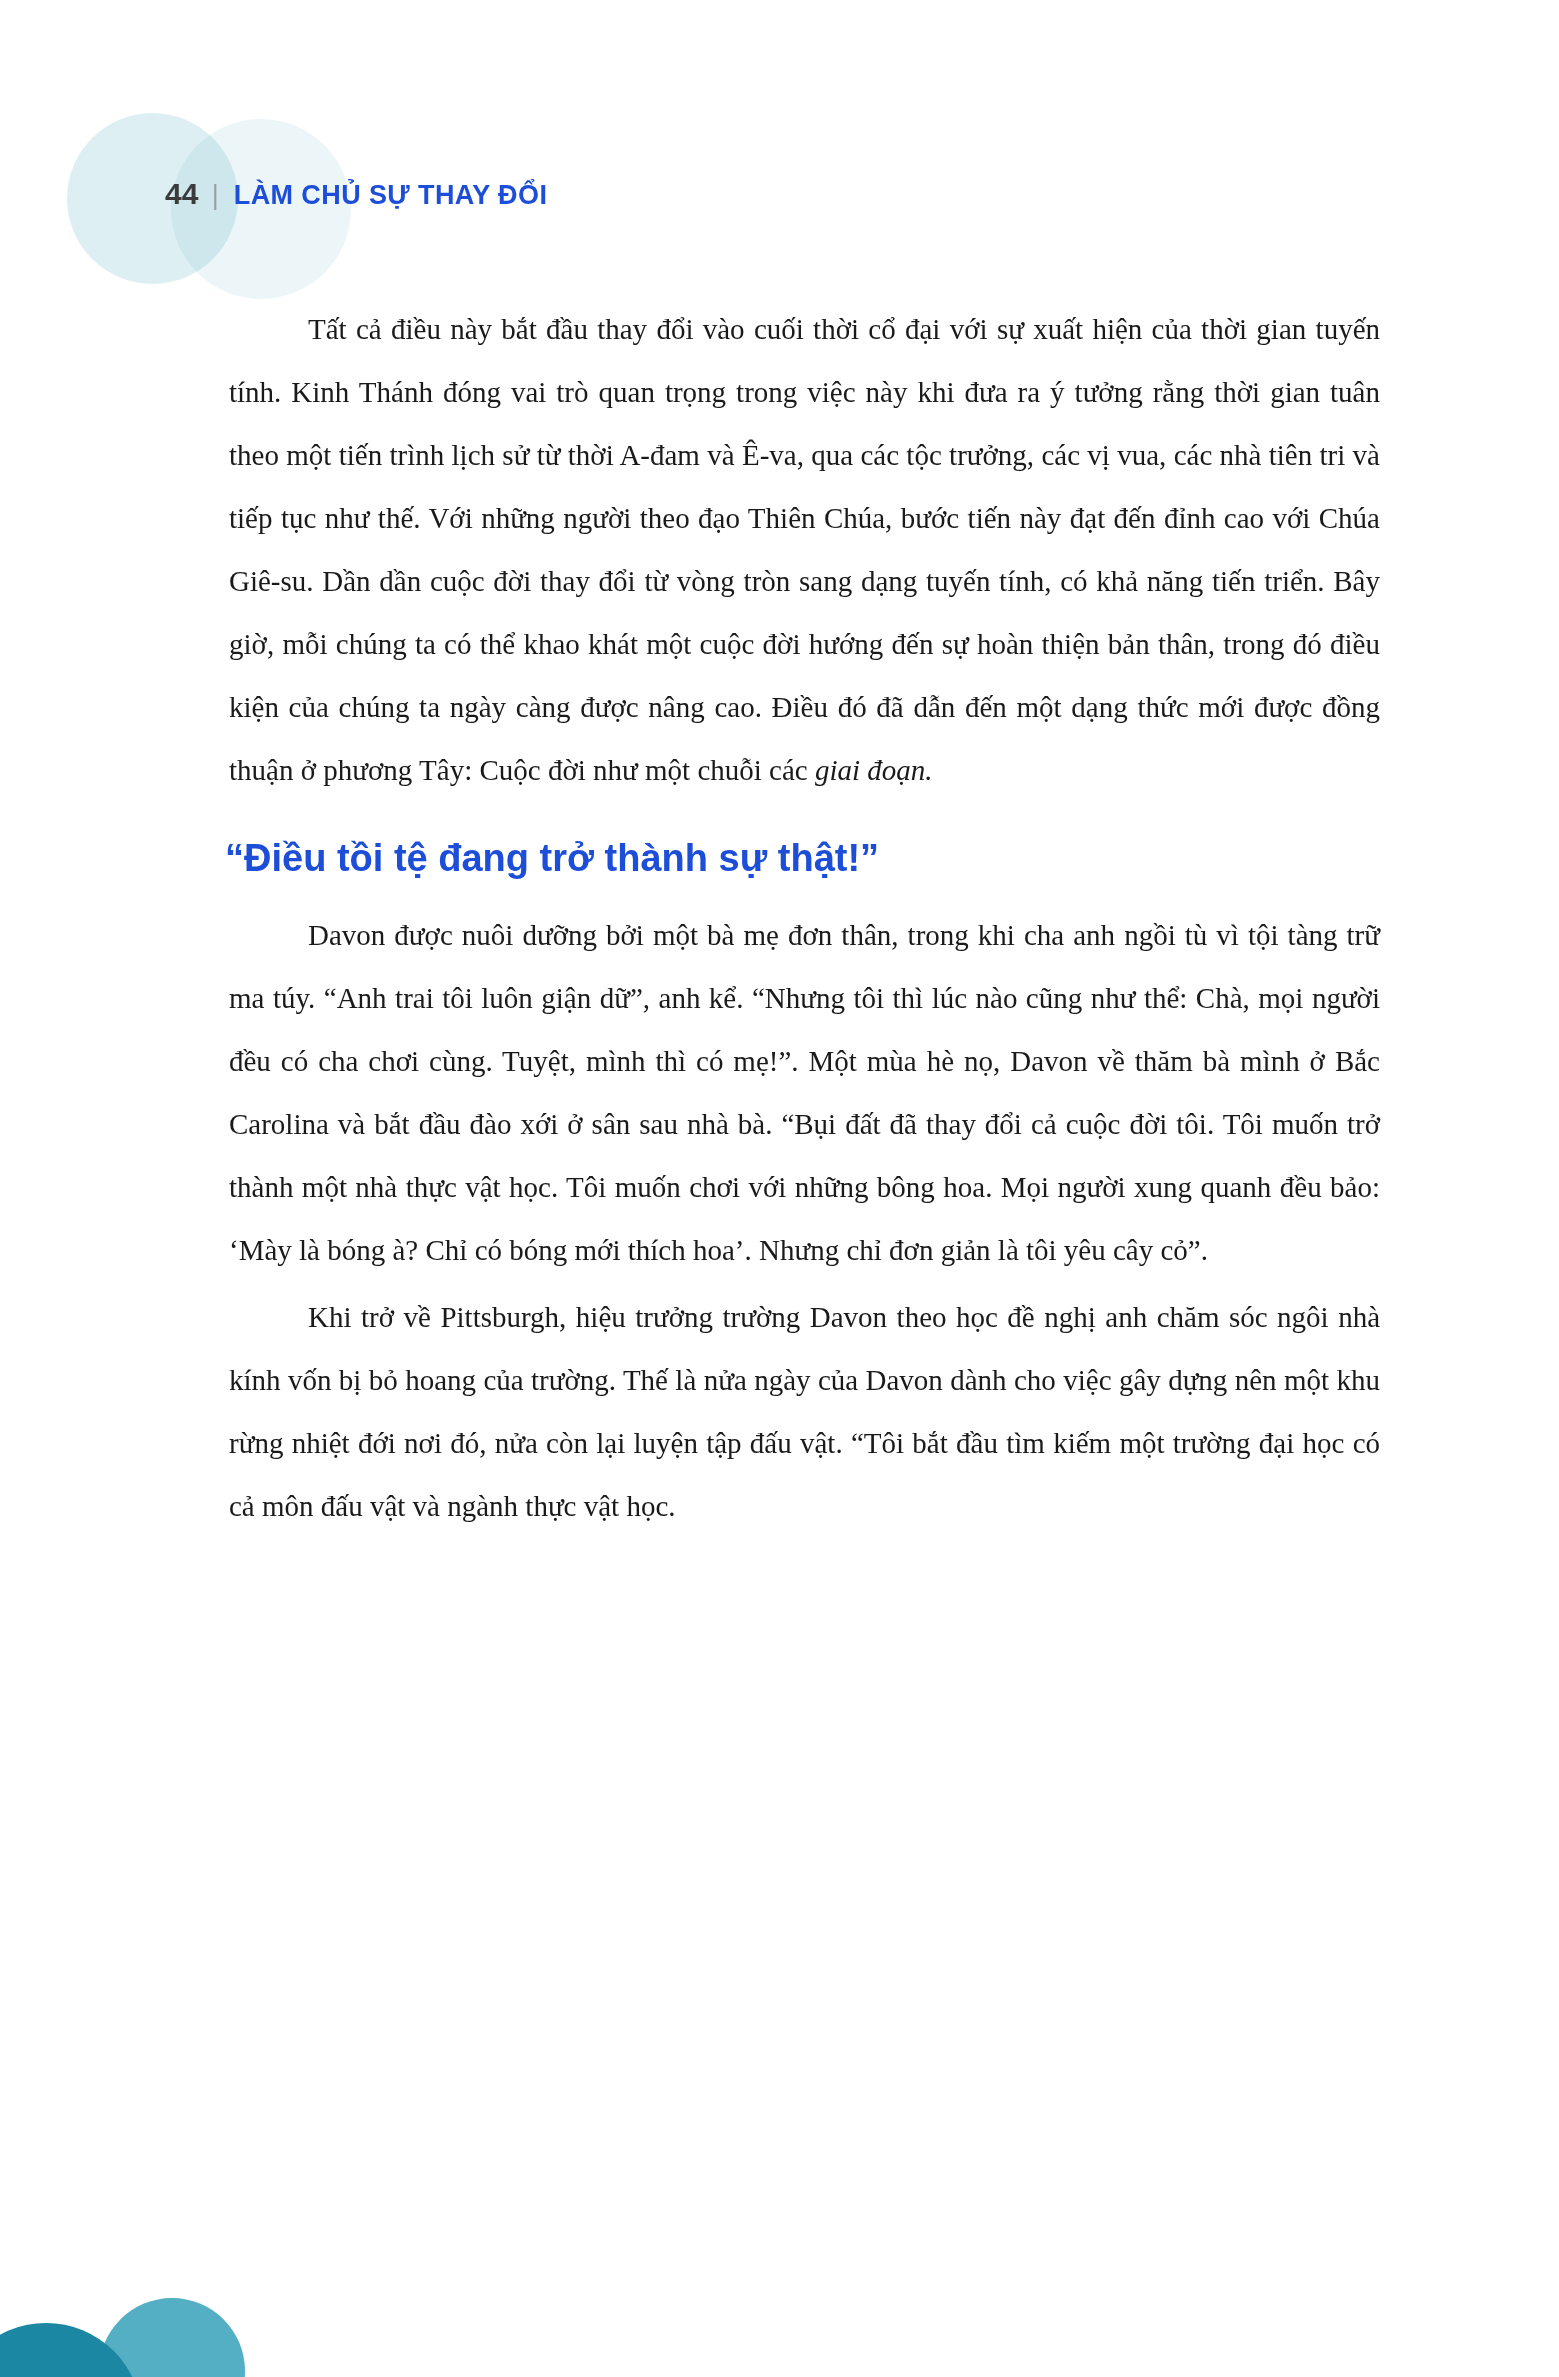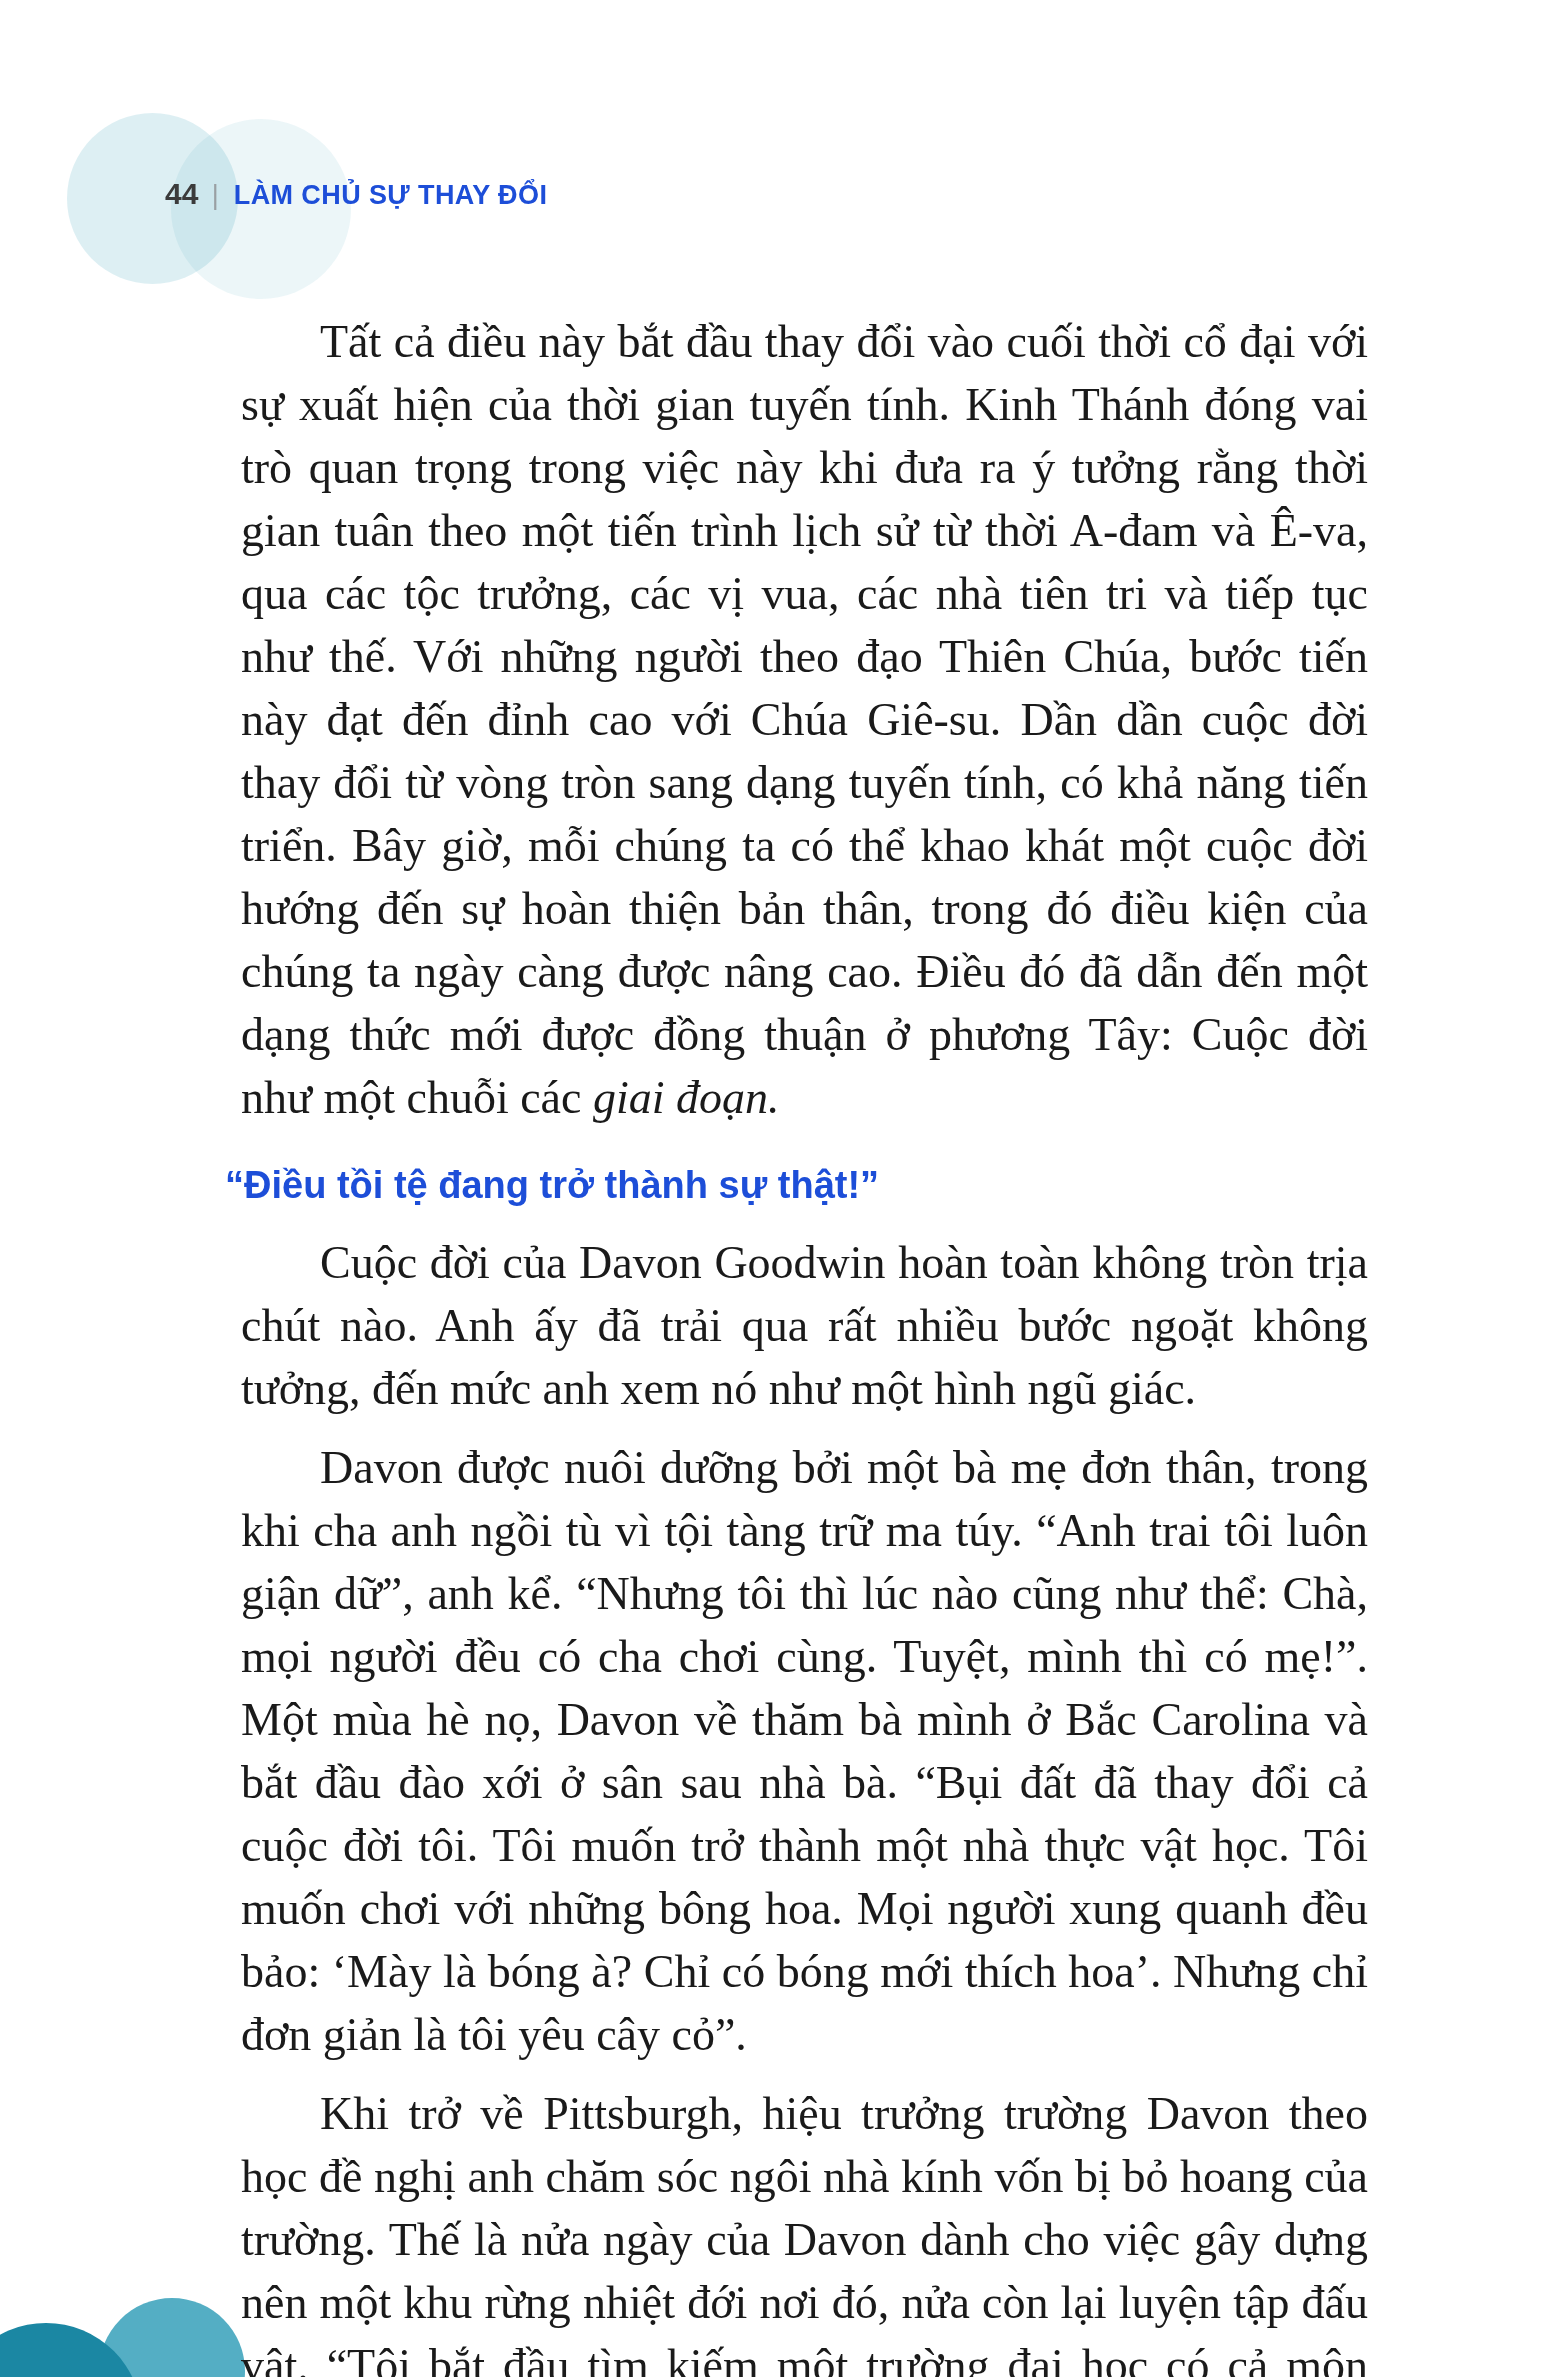--- a/index.html
+++ b/index.html
@@ -73,22 +73,22 @@
 
   
   .text-block {
     position: absolute;
     top: 294px;
     left: 225px;
     width: 1159px;
     z-index: 2;
   }
   .body-para {
-    margin: 16px;
-    font-size: 46px;
+    margin: 4px;
+    font-size: 29px;
     line-height: 63px;
     color: #1a1a1a;
     text-align: justify;
     text-indent: 79px;
   }
   .body-para .italic-tail {
     font-style: italic;
   }
   .section-heading {
     margin: 32px 0 22px 0;
@@ -113,21 +113,20 @@
     <span class="header-sep">|</span>
     <span class="header-title">LÀM CHỦ SỰ THAY ĐỔI</span>
   </div>
 
   <div class="text-block">
 
     <p class="body-para"><span>Tất cả điều này bắt đầu thay đổi vào cuối thời cổ đại với sự xuất hiện của thời gian tuyến tính. Kinh Thánh đóng vai trò quan trọng trong việc này khi đưa ra ý tưởng rằng thời gian tuân theo một tiến trình lịch sử từ thời A-đam và Ê-va, qua các tộc trưởng, các vị vua, các nhà tiên tri và tiếp tục như thế. Với những người theo đạo Thiên Chúa, bước tiến này đạt đến đỉnh cao với Chúa Giê-su. Dần dần cuộc đời thay đổi từ vòng tròn sang dạng tuyến tính, có khả năng tiến triển. Bây giờ, mỗi chúng ta có thể khao khát một cuộc đời hướng đến sự hoàn thiện bản thân, trong đó điều kiện của chúng ta ngày càng được nâng cao. Điều đó đã dẫn đến một dạng thức mới được đồng thuận ở phương Tây: Cuộc đời như một chuỗi các </span><span class="italic-tail">giai đoạn.</span></p>
 
     <h2 class="section-heading">“Điều tồi tệ đang trở thành sự thật!”</h2>
 
-    <p class="body-para">Cuộc đời của Davon Goodwin hoàn toàn không tròn trịa chút nào. Anh ấy đã trải qua rất nhiều bước ngoặt không tưởng, đến mức anh xem nó như một hình ngũ giác.</p>
 
     <p class="body-para">Davon được nuôi dưỡng bởi một bà mẹ đơn thân, trong khi cha anh ngồi tù vì tội tàng trữ ma túy. “Anh trai tôi luôn giận dữ”, anh kể. “Nhưng tôi thì lúc nào cũng như thể: Chà, mọi người đều có cha chơi cùng. Tuyệt, mình thì có mẹ!”. Một mùa hè nọ, Davon về thăm bà mình ở Bắc Carolina và bắt đầu đào xới ở sân sau nhà bà. “Bụi đất đã thay đổi cả cuộc đời tôi. Tôi muốn trở thành một nhà thực vật học. Tôi muốn chơi với những bông hoa. Mọi người xung quanh đều bảo: ‘Mày là bóng à? Chỉ có bóng mới thích hoa’. Nhưng chỉ đơn giản là tôi yêu cây cỏ”.</p>
 
     <p class="body-para">Khi trở về Pittsburgh, hiệu trưởng trường Davon theo học đề nghị anh chăm sóc ngôi nhà kính vốn bị bỏ hoang của trường. Thế là nửa ngày của Davon dành cho việc gây dựng nên một khu rừng nhiệt đới nơi đó, nửa còn lại luyện tập đấu vật. “Tôi bắt đầu tìm kiếm một trường đại học có cả môn đấu vật và ngành thực vật học.</p>
 
   </div>
 
   <div class="deco-circle circle-bl-light"></div>
   <div class="deco-circle circle-bl-dark"></div>
 

